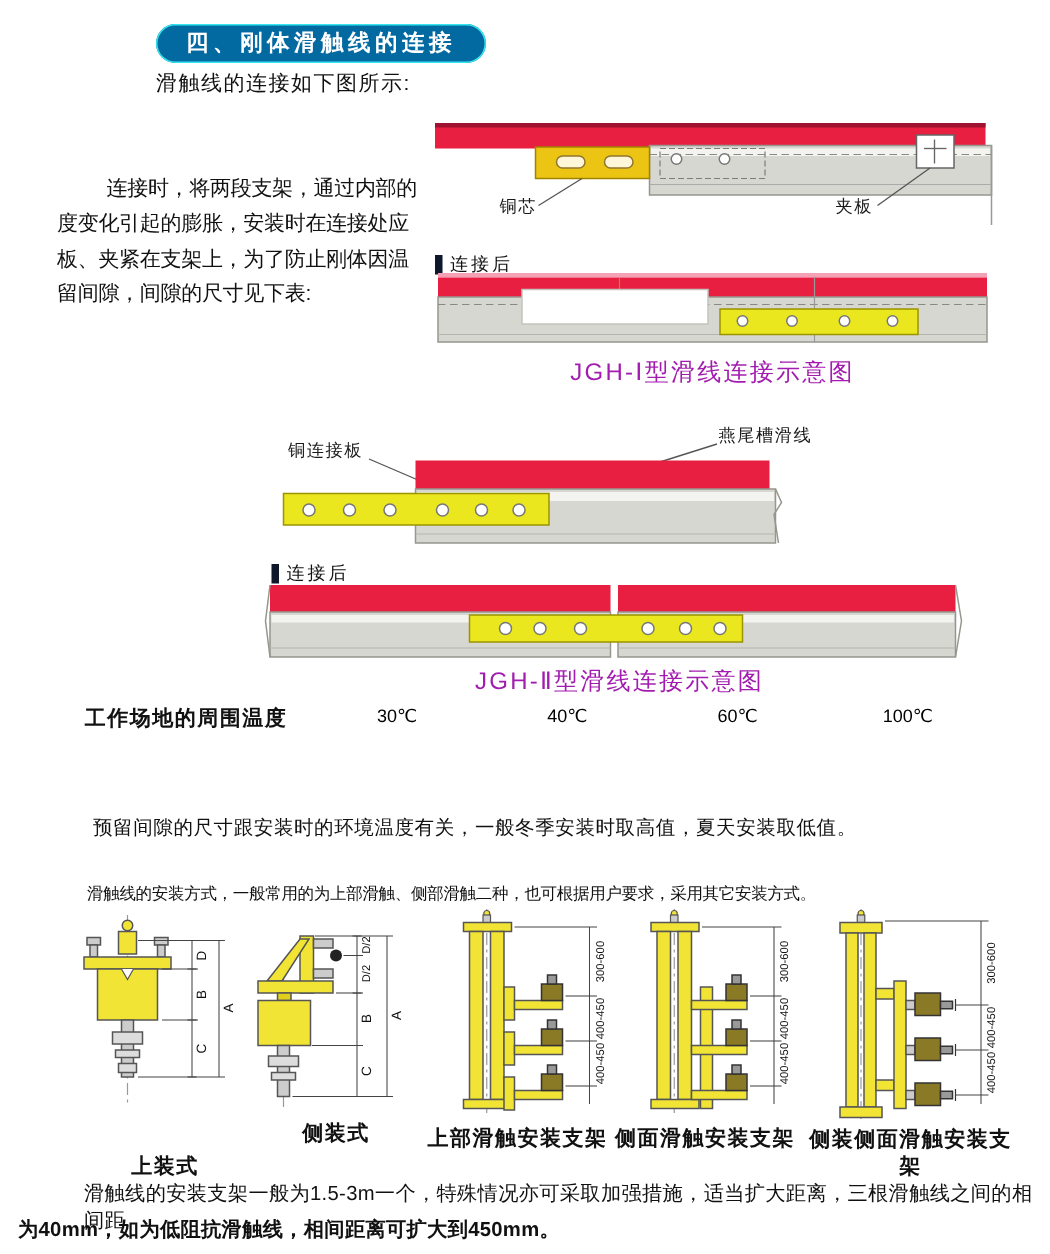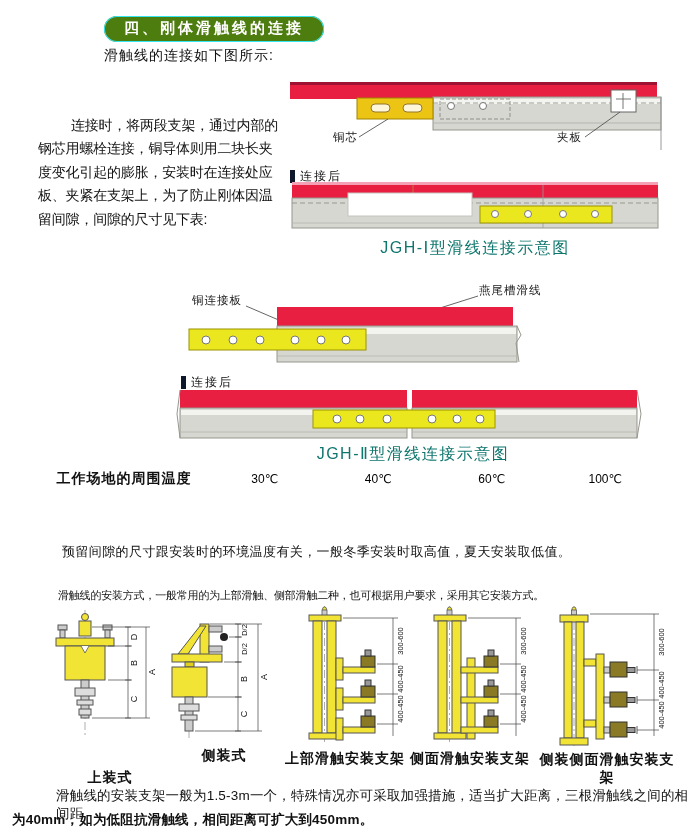--- a/index.html
+++ b/index.html
@@ -1,26 +1,26 @@
 <!DOCTYPE html>
 <html><head>
 <meta charset="utf-8">
 <style>
   html,body{margin:0;padding:0;background:#888;}
   .page{position:relative;width:700px;height:836px;background:#ffffff;overflow:hidden;
         font-family:"Liberation Sans","DejaVu Sans",sans-serif;color:#111;}
-  .badge{position:absolute;background:#4d7c0f;color:#fff;font-weight:bold;
+  .badge{position:absolute;background:#0369a1;color:#fff;font-weight:bold;
          border-radius:13px;padding:3px 20px 4px 20px;font-size:15px;letter-spacing:3px;
          box-shadow:inset 0 0 0 1px #35e6ee;}
   .intro{position:absolute;font-size:14px;letter-spacing:1px;}
   .para{position:absolute;left:38px;top:114px;width:252px;font-size:14px;line-height:23.4px;letter-spacing:-0.2px;}
   .para .ind{padding-left:33px;}
   .afterlbl{position:absolute;font-size:12px;letter-spacing:2px;border-left:5px solid #0f172a;padding-left:5px;line-height:13px;}
-  .jgh{position:absolute;font-size:16px;letter-spacing:1.5px;color:#0f766e;text-align:center;}
-  .trow{position:absolute;left:40px;width:622px;display:flex;align-items:center;}
+  .jgh{position:absolute;font-size:16px;letter-spacing:1.5px;color:#a21caf;text-align:center;}
+  .trow{position:absolute;left:40px;width:622px;display:flex;align-items:flex-start;}
   .trow .tl{width:168px;text-align:center;font-weight:bold;font-size:14px;letter-spacing:1px;}
   .trow .tv{flex:1;text-align:center;font-size:12px;color:#000000;}
   .note{position:absolute;left:62px;top:543px;font-size:13px;letter-spacing:0.4px;}
   .sec5intro{position:absolute;left:58px;top:588px;width:640px;font-size:11px;letter-spacing:-0.2px;}
   .cap{position:absolute;font-size:14px;font-weight:bold;text-align:center;letter-spacing:1px;}
   .footer-line{position:absolute;font-size:13.5px;letter-spacing:0.2px;}
   svg{position:absolute;overflow:visible;}
   svg text{font-family:"Liberation Sans","DejaVu Sans",sans-serif;}
   .dlabel{font-size:11.5px;fill:#1a1a1a;letter-spacing:1px;}
   .dim{font-size:7.5px;fill:#111;}
@@ -56,21 +56,20 @@
     <line x1="333" y1="21" x2="348" y2="21" stroke="#666" stroke-width="0.9"></line>
 
     <line x1="105" y1="41" x2="76" y2="59" stroke="#555" stroke-width="0.9"></line>
     <line x1="337" y1="34" x2="302" y2="59" stroke="#555" stroke-width="0.9"></line>
     <text class="dlabel" x="50" y="63">铜芯</text>
     <text class="dlabel" x="274" y="63">夹板</text>
   </svg>
 
   <div class="para">
     <div class="ind">连接时，将两段支架，通过内部的</div>
-    <div>钢芯用螺栓连接，铜导体则用二块长夹</div>
     <div>度变化引起的膨胀，安装时在连接处应</div>
     <div>板、夹紧在支架上，为了防止刚体因温</div>
     <div>留间隙，间隙的尺寸见下表:</div>
   </div>
 
   <div class="afterlbl" style="left:290px;top:170px;">连接后</div>
 
   <svg style="left:283px;top:168px;" width="385" height="66" viewBox="0 0 385 66">
     <rect x="9" y="14" width="366" height="3" fill="#f4a0b5"></rect>
     <rect x="9" y="17" width="366" height="13" fill="#e81f41"></rect>

